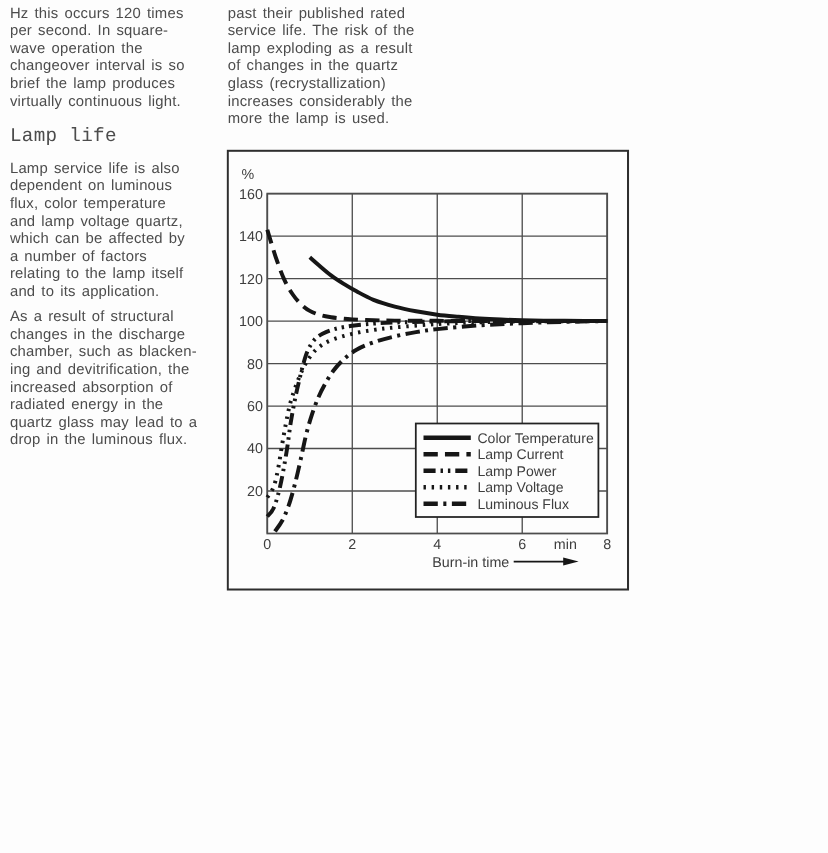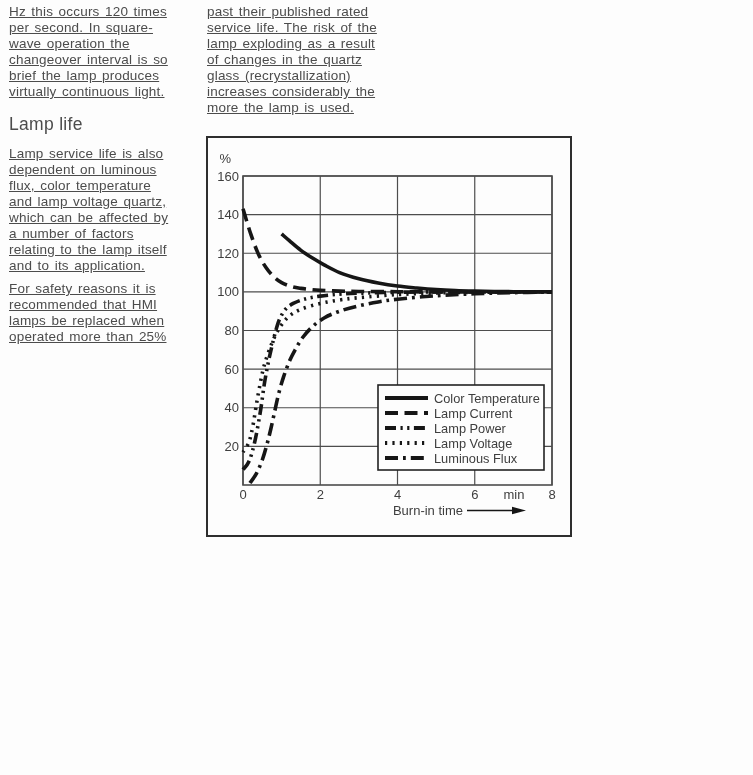--- a/index.html
+++ b/index.html
@@ -12,25 +12,24 @@
   }
   .col { position:absolute; top:4px; }
   .col-left  { left:9px;   width:190px; }
   .col-right { left:207px; width:188px; }
   .body-text {
     font-size:13.5px; line-height:16px;
     letter-spacing:0.2px; word-spacing:1.5px;
     white-space:pre-line;
     margin:0 0 7px 0;
     color:#4c4c4c;
-    text-decoration:underline;
   }
   h2.section-heading {
     font-size:17.5px; font-weight:400; color:#4c4c4c;
-    letter-spacing:0.3px; margin:14px 0 11px 0;
+    letter-spacing:0.3px; margin:14px 0 11px 0;font-family:Liberation Mono, monospace;
   }
   .figure {
     position:absolute; left:206px; top:136px;
     width:366px; height:401px;
   }
   .figure svg { display:block; width:100%; height:100%; }
   svg text { font-family:"Liberation Sans", sans-serif; }
 </style>
 </head>
 <body>
@@ -44,24 +43,28 @@
 virtually continuous light.</p>
   <h2 class="section-heading">Lamp life</h2>
   <p class="body-text">Lamp service life is also
 dependent on luminous
 flux, color temperature
 and lamp voltage quartz,
 which can be affected by
 a number of factors
 relating to the lamp itself
 and to its application.</p>
-  <p class="body-text">For safety reasons it is
-recommended that HMI
-lamps be replaced when
-operated more than 25%</p>
+  <p class="body-text">As a result of structural
+changes in the discharge
+chamber, such as blacken-
+ing and devitrification, the
+increased absorption of
+radiated energy in the
+quartz glass may lead to a
+drop in the luminous flux.</p>
 </div>
 
 <div class="col col-right">
   <p class="body-text">past their published rated
 service life. The risk of the
 lamp exploding as a result
 of changes in the quartz
 glass (recrystallization)
 increases considerably the
 more the lamp is used.</p>

